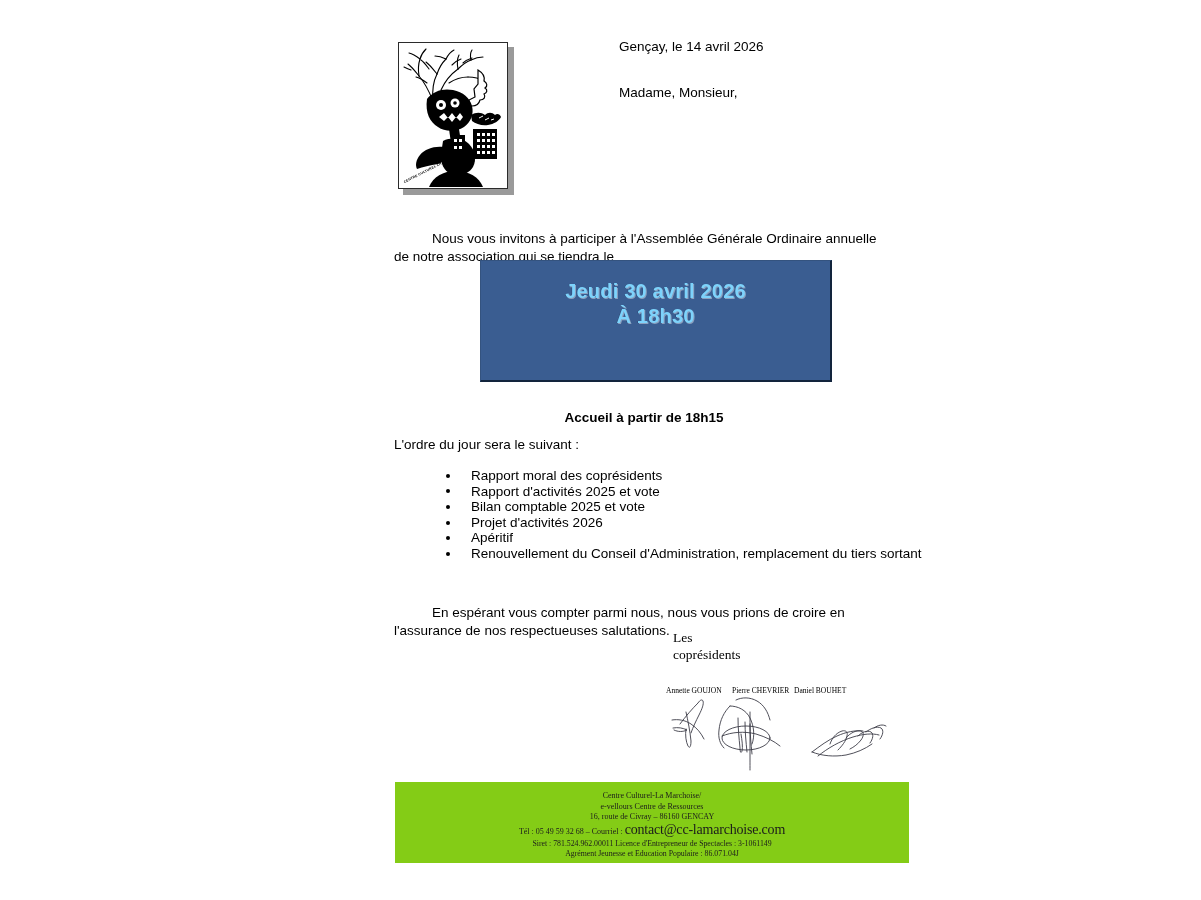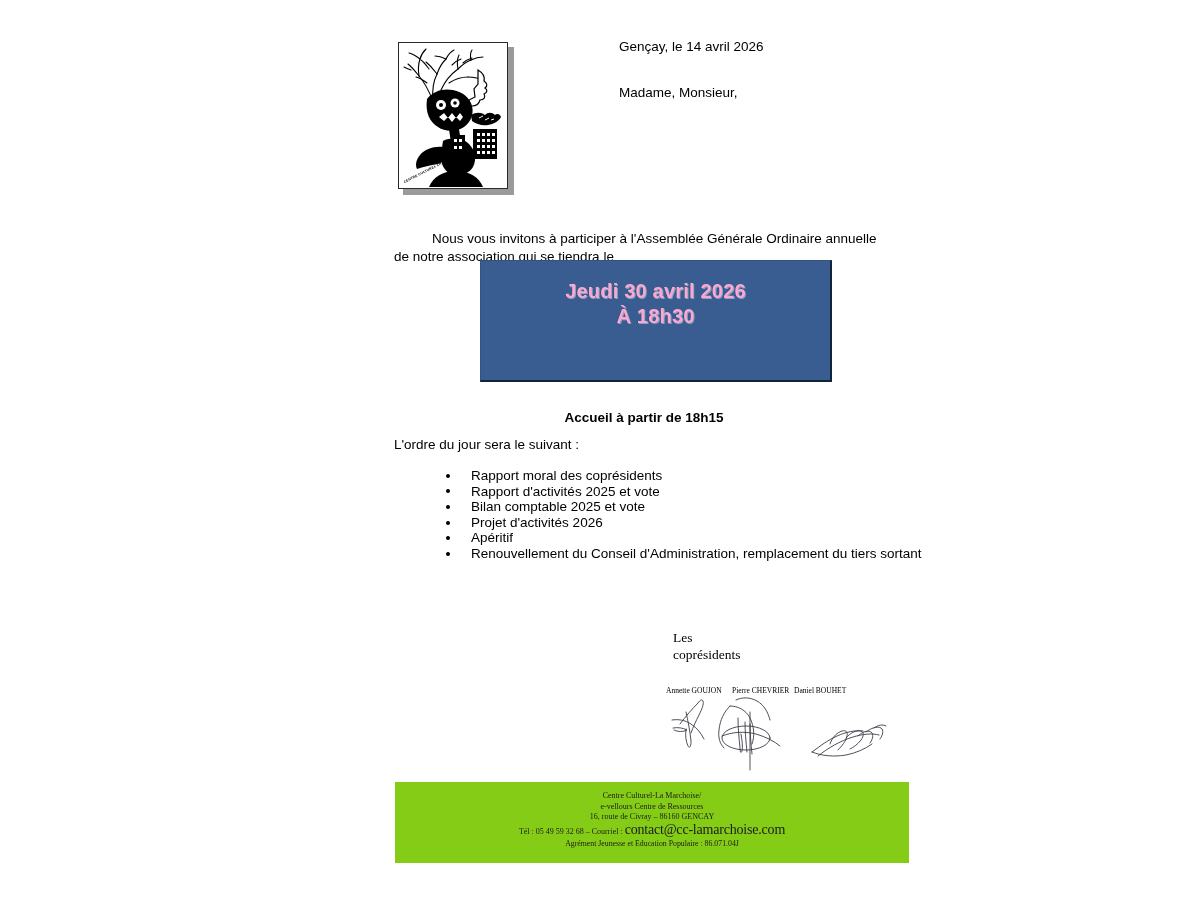--- a/index.html
+++ b/index.html
@@ -110,21 +110,21 @@
     height: 122px;
     background: #3a5d91;
     border-right: 2px solid #12243c;
     border-bottom: 2px solid #12243c;
     border-top: 1px solid #34537f;
     border-left: 1px solid #34537f;
     padding-top: 18px;
   }
   .banner-line {
     text-align: center;
-    color: #f9a8d4;
+    color: #7dd3fc;
     font-weight: bold;
     font-size: 20px;
     line-height: 25px;
     letter-spacing: 0.2px;
     text-shadow: 1px 1px 0 rgba(255,255,255,0.42), -0.5px -0.5px 0 rgba(20,34,56,0.35);
   }
   .banner-line.wide {
     font-size: 20px;
     letter-spacing: -0.1px;
   }
@@ -368,20 +368,21 @@
 
   <ul class="agenda-list">
     <li><span class="bullet"></span><span>Rapport moral des coprésidents</span></li>
     <li><span class="bullet"></span><span>Rapport d'activités 2025 et vote</span></li>
     <li><span class="bullet"></span><span>Bilan comptable 2025 et vote</span></li>
     <li><span class="bullet"></span><span>Projet d'activités 2026</span></li>
     <li><span class="bullet"></span><span>Apéritif</span></li>
     <li><span class="bullet"></span><span>Renouvellement du Conseil d'Administration, remplacement du tiers sortant</span></li>
   </ul>
 
+  <p class="closing-para">En espérant vous compter parmi nous, nous vous prions de croire en l'assurance de nos respectueuses salutations.</p>
 
   <div class="signoff">
     <div>Les</div>
     <div>coprésidents</div>
   </div>
 
   <div class="sig-names">
     <span class="sig-n1">Annette GOUJON</span><span class="sig-n2">Pierre CHEVRIER</span><span class="sig-n3">Daniel BOUHET</span>
   </div>
 
@@ -414,16 +415,17 @@
         <path d="M152 58 C162 62 174 63 186 61 C196 59 205 55 212 50"></path>
       </g>
     </svg>
   </div>
 
   <div class="footer">
     <div class="footer-line">Centre Culturel-La Marchoise/</div>
     <div class="footer-line">e-vellours Centre de Ressources</div>
     <div class="footer-line">16, route de Civray – 86160 GENCAY</div>
     <div class="footer-line contact"><span>Tél : 05 49 59 32 68 – Courriel : </span><span class="footer-email">contact@cc-lamarchoise.com</span></div>
+    <div class="footer-line small">Siret : 781.524.962.00011   Licence d'Entrepreneur de Spectacles : 3-1061149</div>
     <div class="footer-line small">Agrément Jeunesse et Education Populaire : 86.071.04J</div>
   </div>
 
 </div>
 
 </body></html>

